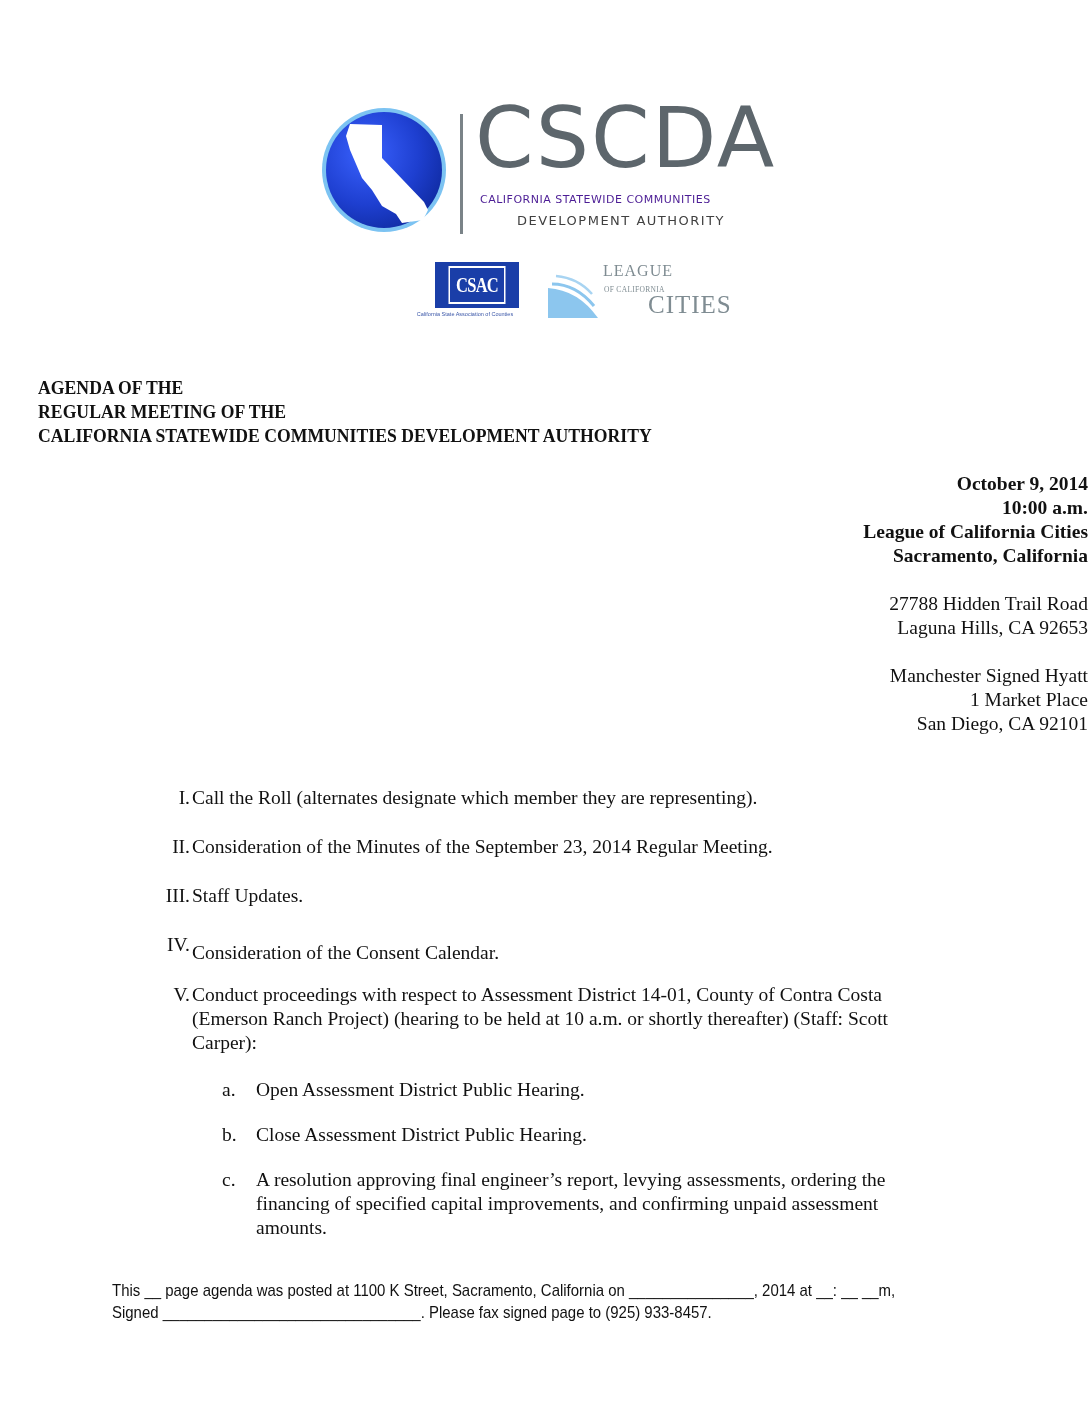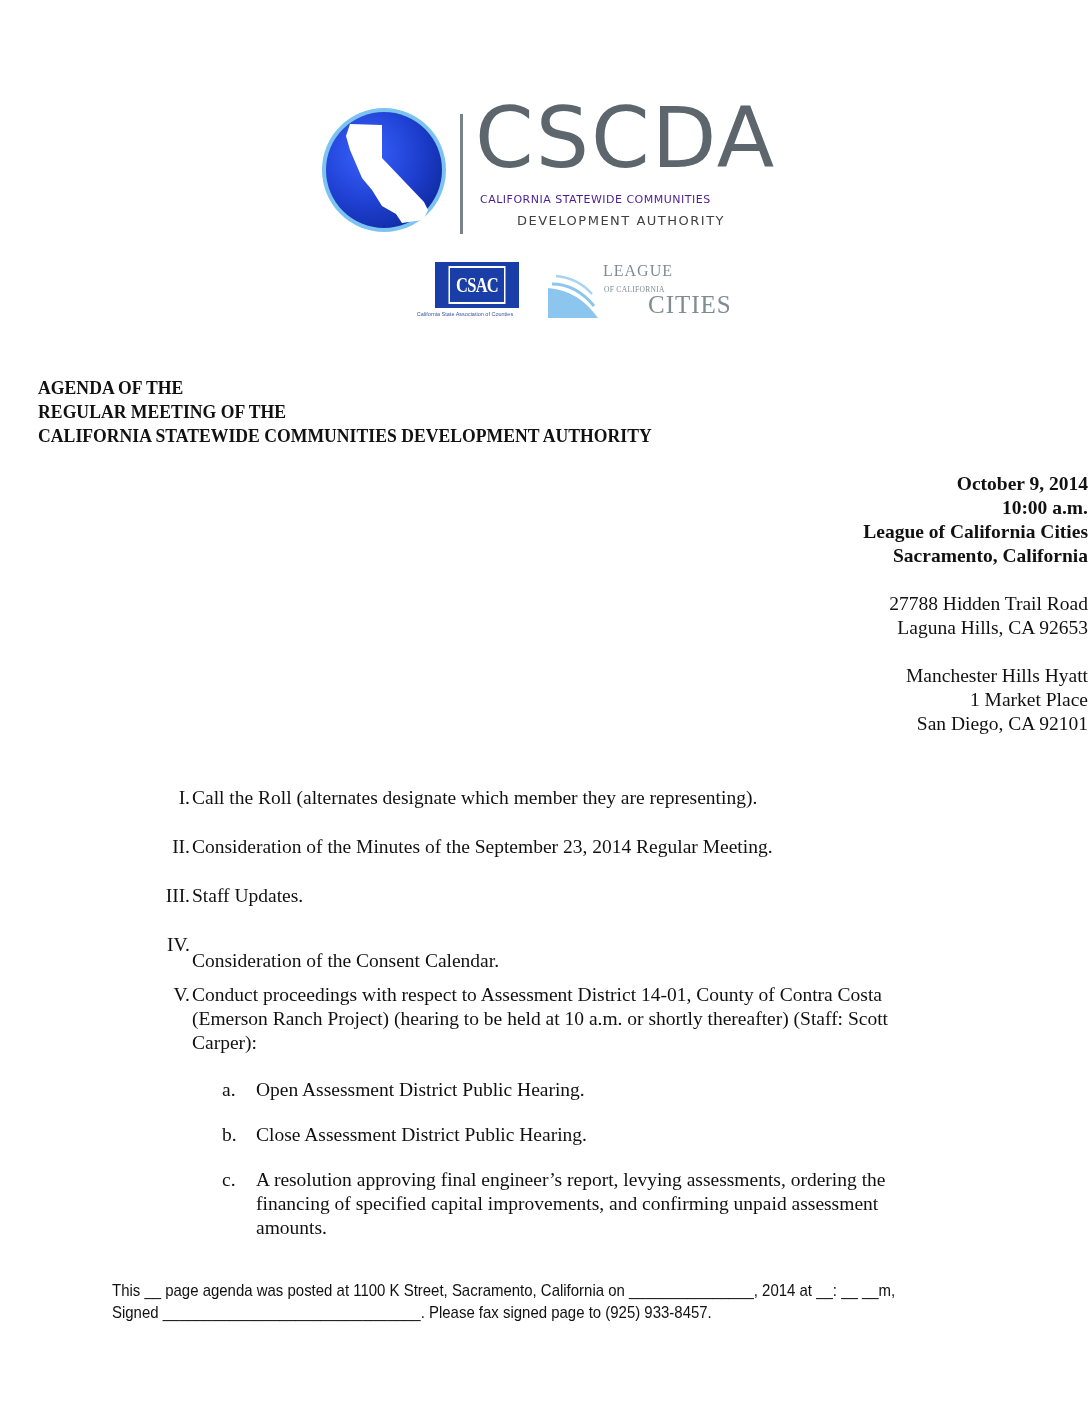--- a/index.html
+++ b/index.html
@@ -91,41 +91,41 @@
 
 <div class="meeting-block">
   <div class="bold">October 9, 2014</div>
   <div class="bold">10:00 a.m.</div>
   <div class="bold">League of California Cities</div>
   <div class="bold">Sacramento, California</div>
   <div class="gap"></div>
   <div>27788 Hidden Trail Road</div>
   <div>Laguna Hills, CA 92653</div>
   <div class="gap"></div>
-  <div>Manchester Hills Hyatt</div>
+  <div>Manchester Signed Hyatt</div>
   <div>1 Market Place</div>
   <div>San Diego, CA 92101</div>
 </div>
 
 <div class="agenda">
   <div class="item" style="left:192px; top:786px;">
     <span class="num">I.</span>
     <span class="txt" style="top:0; white-space:nowrap;">Call the Roll (alternates designate which member they are representing).</span>
   </div>
   <div class="item" style="left:192px; top:835px;">
     <span class="num">II.</span>
     <span class="txt" style="top:0; white-space:nowrap;">Consideration of the Minutes of the September 23, 2014 Regular Meeting.</span>
   </div>
   <div class="item" style="left:192px; top:884px;">
     <span class="num">III.</span>
     <span class="txt" style="top:0; white-space:nowrap;">Staff Updates.</span>
   </div>
   <div class="item" style="left:192px; top:933px;">
     <span class="num">IV.</span>
-    <span class="txt" style="top:16px; white-space:nowrap;">Consideration of the Consent Calendar.</span>
+    <span class="txt" style="top:8px; white-space:nowrap;">Consideration of the Consent Calendar.</span>
   </div>
   <div class="item" style="left:192px; top:983px;">
     <span class="num">V.</span>
     <span class="txt" style="top:0; white-space:nowrap;">Conduct proceedings with respect to Assessment District 14-01, County of Contra Costa</span>
     <span class="txt" style="top:24px; white-space:nowrap;">(Emerson Ranch Project) (hearing to be held at 10 a.m. or shortly thereafter) (Staff: Scott</span>
     <span class="txt" style="top:48px; white-space:nowrap;">Carper):</span>
   </div>
 
   <div class="item sub" style="left:256px; top:1078px;">
     <span class="num">a.</span>

